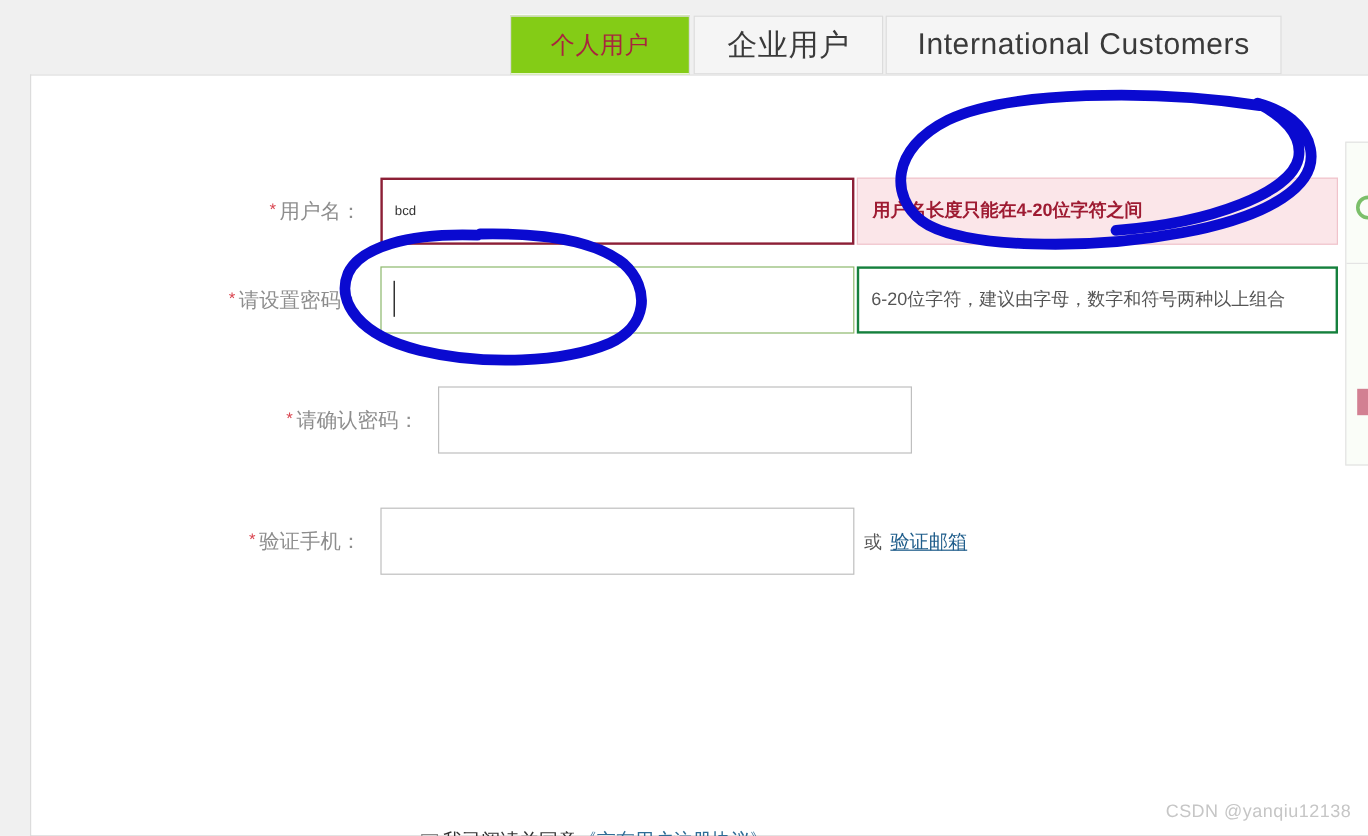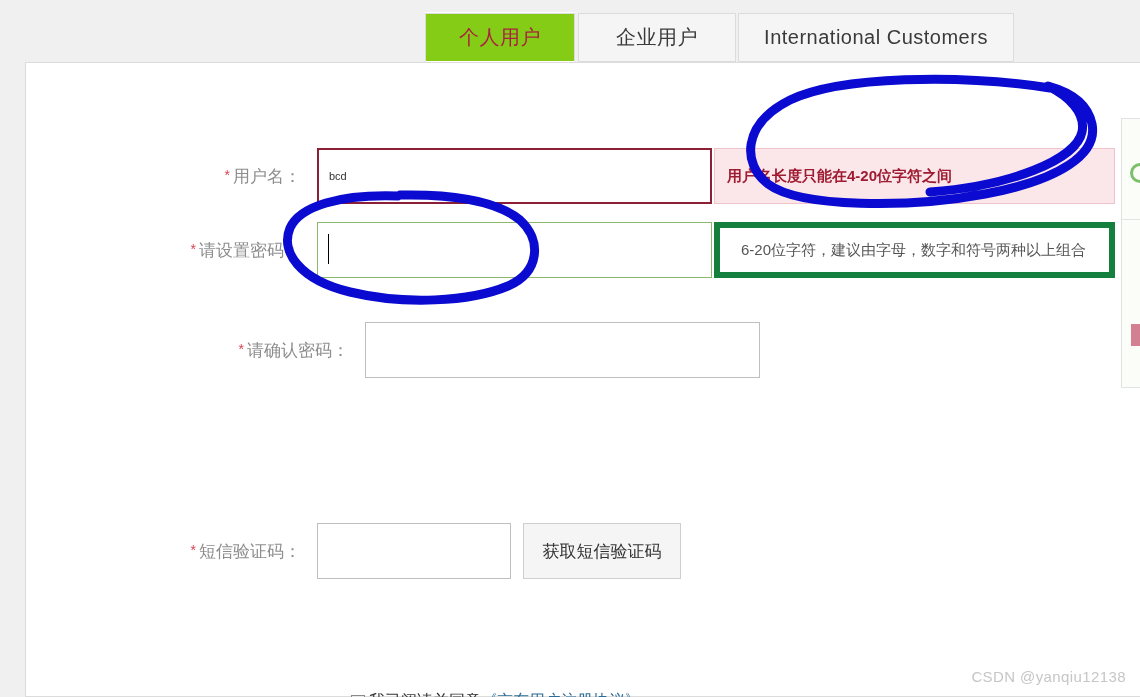--- a/index.html
+++ b/index.html
@@ -24,36 +24,36 @@
   .tab {
     position: absolute;
     top: 0;
     height: 49px;
     box-sizing: border-box;
     border: 1px solid #dcdcdc;
     background: #f5f5f5;
     display: flex;
     align-items: center;
     justify-content: center;
-    font-size: 20px;
+    font-size: 25px;
     color: #3a3a3a;
     letter-spacing: 0.5px;
     cursor: pointer;
   }
   .tab.active {
     background: #84cc16;
     border-bottom: 1px solid #ffffff;
     color: #a8243e;
     font-size: 20px;
     z-index: 5;
     box-shadow: 0 -1px 0 #ffffff;
   }
   #tab-0 { left: 0px;   width: 150px; }
   #tab-1 { left: 153px; width: 158px; }
-  #tab-2 { left: 313px; width: 276px; }
+  #tab-2 { left: 313px; width: 330px; }
 
   
   .card {
     position: absolute;
     left: 25px; top: 62px;
     width: 1115px; height: 635px;
     background: #ffffff;
     border: 1px solid #dcdcdc;
     border-right: none;
     box-sizing: border-box;
@@ -111,23 +111,23 @@
   }
   .msgbox.error {
     background: #fbe6e9;
     border: 1px solid #f0c3cb;
     color: #9e1b32;
     font-weight: bold;
     padding: 0 12px;
   }
   .msgbox.hint {
     background: #ffffff;
-    border: 6px solid #15803d;
+    border: 2px solid #15803d;
     color: #555;
-    padding: 6px 21px;
+    padding: 6px 10px;
     align-items: center;
   }
 
   .or-text {
     position: absolute;
     font-size: 15px;
     color: #555;
   }
   .link {
     color: #1f5d8b;
@@ -266,30 +266,29 @@
       </div>
     </div>
 
     <div class="form-row" style="top:259px;margin-left:48px;">
       <div class="label" style="left:130px; width:145px;">
         <span class="star">*</span><span>请确认密码：</span>
       </div>
       <input class="field" type="text" style="left: 291px; top: 0px; width: 395px; height: 56px;" value="">
     </div>
 
-
-    <div class="form-row" style="top:460px;">
+    <div class="form-row" style="top:360px;">
       <div class="label" style="left:130px; width:145px;">
-        <span class="star">*</span><span>短信验证码：</span>
-      </div>
-      <input class="field" type="text" style="left: 291px; top: 0px; width: 194px; height: 56px;" value="">
-      <div class="btn" style="left:497px; top:0px; width:158px; height:56px;">
-        <span>获取短信验证码</span>
-      </div>
-    </div>
+        <span class="star">*</span><span>验证手机：</span>
+      </div>
+      <input class="field" type="text" style="left: 291px; top: 0px; width: 395px; height: 56px;" value="">
+      <span class="or-text" style="left:694px; top:20px;">或</span>
+      <span class="link" style="position:absolute; left:716px; top:19px;">验证邮箱</span>
+    </div>
+
 
     <div class="agree">
       <span class="chk"></span>
       <span>我已阅读并同意</span>
       <span class="agree-link">《京东用户注册协议》</span>
     </div>
 
   </div>
 
   <div class="sidepanel">

